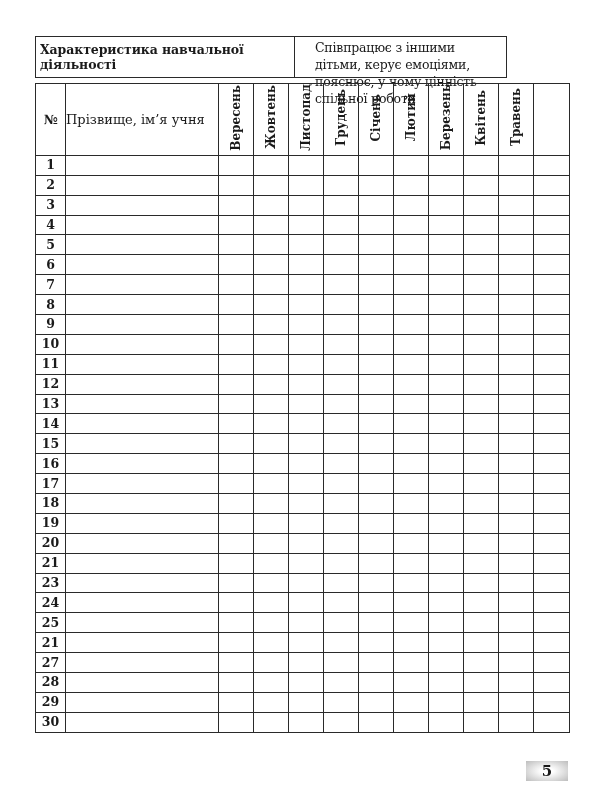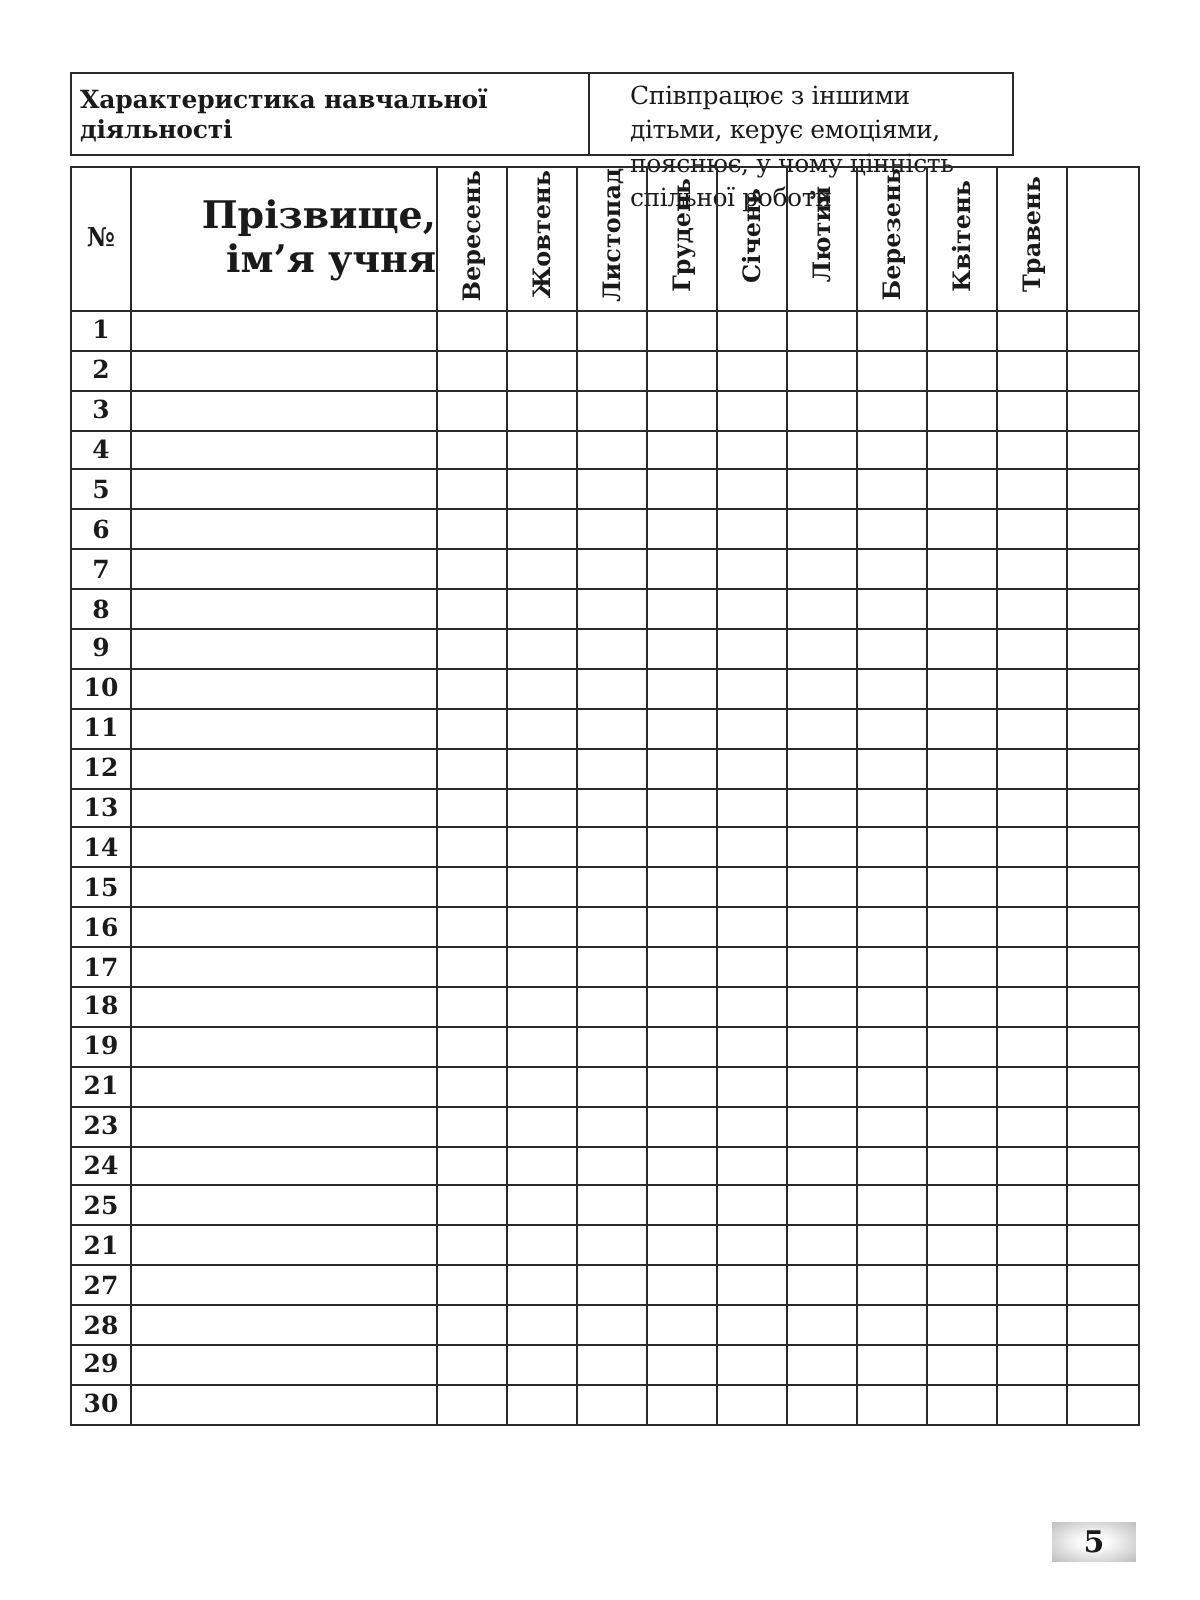--- a/index.html
+++ b/index.html
@@ -25,21 +25,21 @@
     .grid td, .grid th {
       border: 1.3px solid #2a2a2a; padding: 0; box-sizing: border-box;
     }
     .grid th { height: 69px; vertical-align: middle; }
     .grid td { height: 19.9px; }
     .col-num { width: 30px; }
     .col-name { width: 153px; }
     .col-month { width: 35px; }
     .col-last { width: 36px; }
     .th-num { font-weight: bold; font-size: 13px; text-align: center; }
-    .th-name { font-weight: bold; font-size: 19px; text-align: right; }
+    .th-name { font-weight: normal; font-size: 13px; text-align: left; }
     .vert {
       writing-mode: vertical-rl; transform: rotate(180deg);
       font-weight: bold; font-size: 12px; display: inline-block; white-space: nowrap;
     }
     .th-month { text-align: center; }
     .row-num { text-align: center; font-weight: bold; font-size: 12.5px; line-height: 18px; }
     .page-number {
       position: absolute; left: 526px; top: 761px; width: 42px; height: 20px;
       background: radial-gradient(ellipse at center, #ffffff 20%, #bdbdbd 100%);
       text-align: center; font-weight: bold; font-size: 15px; line-height: 20px;
@@ -345,20 +345,34 @@
         <td></td>
         <td></td>
         <td></td>
         <td></td>
         <td></td>
         <td></td>
         <td></td>
         <td></td>
       </tr>
       <tr>
+        <td class="row-num">20</td>
+        <td></td>
+        <td></td>
+        <td></td>
+        <td></td>
+        <td></td>
+        <td></td>
+        <td></td>
+        <td></td>
+        <td></td>
+        <td></td>
+        <td></td>
+      </tr>
+      <tr>
         <td class="row-num">21</td>
         <td></td>
         <td></td>
         <td></td>
         <td></td>
         <td></td>
         <td></td>
         <td></td>
         <td></td>
         <td></td>

